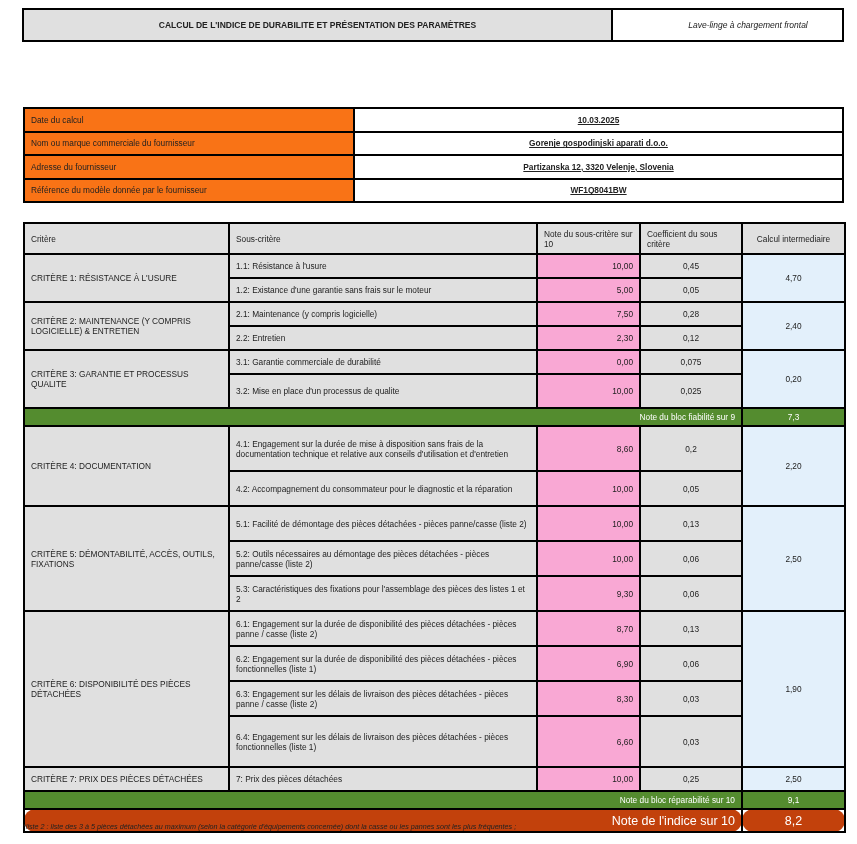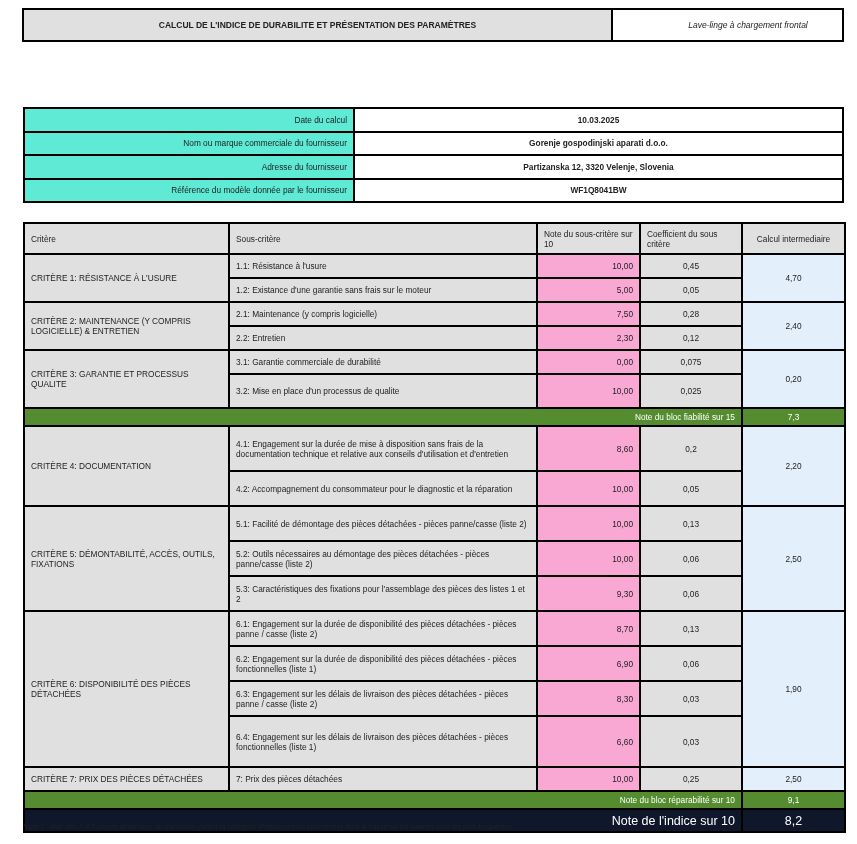--- a/index.html
+++ b/index.html
@@ -4,31 +4,31 @@
 <style>
   html,body{margin:0;padding:0;background:#fff;}
   body{width:857px;height:844px;position:relative;font-family:"Liberation Sans",sans-serif;color:#222;overflow:hidden;}
   .hdr{position:absolute;left:22px;top:8px;width:822px;height:34px;border:2px solid #000;box-sizing:border-box;display:flex;gap:41px;}
   .hdr .l{flex:0 0 587px;background:#e0e0e0;border-right:2px solid #000;display:flex;align-items:center;justify-content:center;text-align:center;font-size:8.5px;line-height:10px;font-weight:bold;}
   .hdr .r{flex:1;display:flex;align-items:center;justify-content:center;font-size:8.5px;font-style:italic;}
   table{border-collapse:collapse;position:absolute;table-layout:fixed;}
   td{border:2px solid #000;font-size:8.3px;padding:0 6px;box-sizing:border-box;line-height:10px;}
   .info{left:23px;top:107px;width:821px;}
   .info td{height:23.5px;}
-  .info td.k{background:#5eead4;width:330px;text-align:right;}
-  .info td.v{background:#fff;text-align:center;font-weight:bold;}
+  .info td.k{background:#f97316;width:330px;}
+  .info td.v{background:#fff;text-align:center;font-weight:bold;text-decoration:underline;}
   .main{left:23px;top:222px;width:821px;}
   .main td{background:#e0e0e0;}
   .main td.note{background:#f9a8d4;text-align:right;}
   .main td.coef{text-align:center;margin-left:44px;}
   .main td.calc{background:#e3f0fb;text-align:center;}
   .main tr.head td{height:31px;}
   .main tr.green td{background:#548c2f;color:#fff;height:18px;text-align:right;}
   .main tr.green td.gv{text-align:center;}
-  .main tr.blue td{background:#0f172a;color:#fff;height:23px;text-align:right;font-size:12.5px;}
+  .main tr.blue td{background:#c2410c;color:#fff;height:23px;text-align:right;font-size:12.5px;border-radius:12px;}
   .main tr.blue td.bv{text-align:center;}
   .foot{position:absolute;left:23px;top:822px;font-size:7.2px;font-style:italic;line-height:10px;color:#222;}
 </style>
 </head>
 <body>
 
 <div class="hdr">
   <div class="l">
     <div>
       <div>CALCUL DE L'INDICE DE DURABILITE ET  PRÉSENTATION DES PARAMÈTRES</div>
@@ -108,21 +108,21 @@
     <td class="coef">0,075</td>
     <td rowspan="2" class="calc">0,20</td>
   </tr>
   <tr style="height:34px">
     <td>3.2: Mise en place d'un processus de qualite</td>
     <td class="note">10,00</td>
     <td class="coef">0,025</td>
   </tr>
 
   <tr class="green">
-    <td colspan="4">Note du bloc fiabilité sur 15</td>
+    <td colspan="4">Note du bloc fiabilité sur 9</td>
     <td class="gv">7,3</td>
   </tr>
 
   <tr style="height:45px">
     <td rowspan="2">CRITÈRE 4: DOCUMENTATION</td>
     <td>4.1: Engagement sur la durée de mise à disposition sans frais de la documentation technique et relative aux conseils d'utilisation et d'entretien</td>
     <td class="note">8,60</td>
     <td class="coef">0,2</td>
     <td rowspan="2" class="calc">2,20</td>
   </tr>

